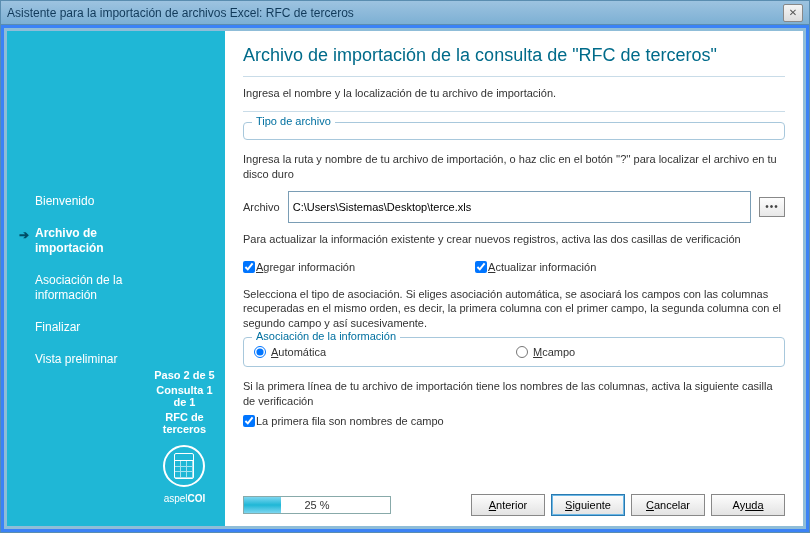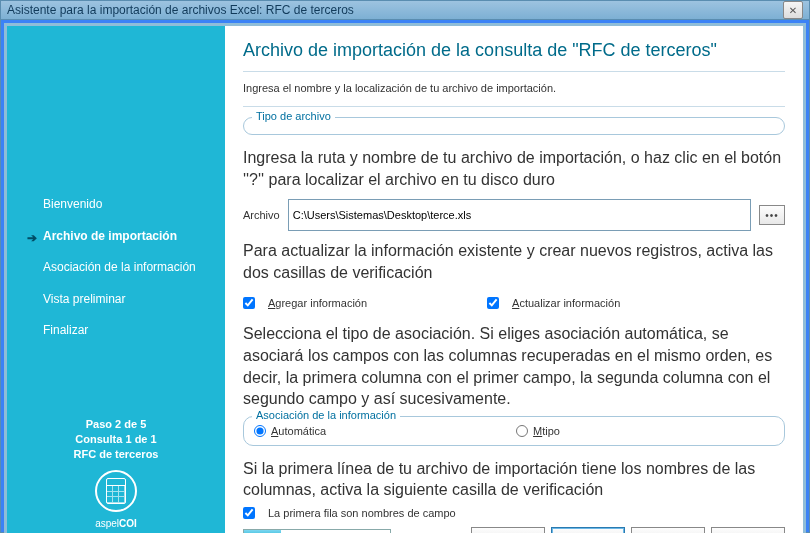--- a/index.html
+++ b/index.html
@@ -2,53 +2,53 @@
 <html><head>
 <meta charset="utf-8">
 <style>
 * { box-sizing: border-box; margin: 0; padding: 0; }
 body { font-family: Arial, sans-serif; font-size: 11px; background: #f0f0f0; }
 .window { width: 810px; height: 533px; border: 1px solid #5a8db0; background: #3b82f6; display: flex; flex-direction: column; }
 .titlebar { height: 24px; background: linear-gradient(to bottom, #9dc3e0 0%, #7db0d4 100%); display: flex; align-items: center; justify-content: space-between; padding: 0 6px; border-bottom: 1px solid #5a8db0; }
 .titlebar-text { color: #113a5a; font-size: 12px; }
 .close-btn { width: 20px; height: 18px; background: linear-gradient(to bottom, #f5f5f5, #ddd); border: 1px solid #888; border-radius: 2px; display: flex; align-items: center; justify-content: center; font-size: 10px; cursor: pointer; color: #555; }
 .body { flex: 1; display: flex; border: 3px solid #8fbdd8; margin: 3px; }
-.sidebar { width: 218px; background: #1fb7d6; color: #fff; padding: 16px; display: flex; flex-direction: column; }
+.sidebar { width: 218px; background: #1fb7d6; color: #fff; padding: 8px; display: flex; flex-direction: row; }
 .sidebar-nav { margin-top: 155px; padding-left: 20px; }
 .nav-item { display: flex; align-items: flex-start; margin-bottom: 16px; font-size: 12px; position: relative; }
 .nav-item.active { font-weight: bold; }
 .nav-arrow { position: absolute; left: -16px; top: 2px; font-size: 12px; color: #004d66; }
 .nav-label { line-height: 1.3; }
 .sidebar-footer { margin-top: auto; text-align: center; padding-bottom: 14px; }
 .sidebar-footer .step { font-weight: bold; margin-bottom: 3px; font-size: 11px; }
 .sidebar-footer .consult { font-weight: bold; margin-bottom: 3px; font-size: 11px; }
 .sidebar-footer .subject { font-weight: bold; margin-bottom: 10px; font-size: 11px; }
 .calc-icon { width: 42px; height: 42px; border: 2px solid #fff; border-radius: 50%; margin: 0 auto 6px; display: flex; align-items: center; justify-content: center; }
 .calc-inner { width: 20px; height: 26px; border: 1.5px solid #fff; border-radius: 2px; display: flex; flex-direction: column; }
 .calc-screen { height: 7px; border-bottom: 1.5px solid #fff; }
 .calc-keys { flex: 1; display: grid; grid-template-columns: repeat(3, 1fr); grid-template-rows: repeat(3, 1fr); }
 .calc-keys span { border-right: 0.5px solid rgba(255,255,255,0.6); border-bottom: 0.5px solid rgba(255,255,255,0.6); }
 .brand { font-size: 10px; }
 .brand b { font-weight: bold; }
 .main { flex: 1; background: #fff; padding: 14px 18px 10px 18px; display: flex; flex-direction: column; color: #333; }
 .main h1 { color: #006b8a; font-size: 18px; font-weight: normal; margin-bottom: 10px; }
 .divider { border: none; border-top: 1px solid #c9dce8; margin: 0 0 10px 0; }
 .instr { font-size: 11px; color: #333; margin-bottom: 12px; }
-.fieldset { border: 1px solid #a8c8dc; padding: 8px 10px; margin-bottom: 6px; border-radius: 10px; position: relative; }
+.fieldset { border: 1px solid #a8c8dc; padding: 8px 10px; margin-bottom: 6px; border-radius: 4px; position: relative; }
 .fieldset-legend { position: absolute; top: -8px; left: 8px; background: #fff; padding: 0 4px; color: #0070a0; font-size: 11px; }
 .radio-row { display: flex; gap: 30px; align-items: center; }
 .radio-item { display: flex; align-items: center; gap: 5px; font-size: 11px; }
 .radio-item input[type=radio] { width: 12px; height: 12px; }
 .row-label { display: flex; align-items: center; gap: 8px; margin: 3px 0; }
 .path-input { flex: 1; height: 32px; border: 1px solid #7a9db5; padding: 0 4px; font-size: 11px; background: #fff; }
 .browse-btn { width: 26px; height: 20px; border: 1px solid #888; background: linear-gradient(to bottom,#fdfdfd,#e8e8e8); font-size: 10px; cursor: pointer; letter-spacing: 1px; color: #444; }
 .check-row { display: flex; gap: 120px; margin: 8px 0; }
-.check-item { display: flex; align-items: center; gap: 13px; font-size: 11px; }
+.check-item { display: flex; align-items: center; gap: 1px; font-size: 11px; }
 .check-item input[type=checkbox] { width: 12px; height: 12px; }
-.para { font-size: 16px; margin: 6px 0; line-height: 1.35; }
+.para { font-size: 11px; margin: 6px 0; line-height: 1.35; }
 .bottom-bar { display: flex; align-items: center; gap: 6px; margin-top: auto; padding-top: 8px; }
 .progress { width: 148px; height: 18px; border: 1px solid #8aa; background: #fff; position: relative; }
 .progress-fill { height: 100%; background: linear-gradient(to bottom,#7dd6f0,#1fb7d6,#7dd6f0); }
 .progress-text { position: absolute; inset: 0; display: flex; align-items: center; justify-content: center; font-size: 11px; }
 .btn { height: 22px; min-width: 74px; border: 1px solid #888; background: linear-gradient(to bottom,#fdfdfd,#e3e3e3); font-size: 11px; cursor: pointer; padding: 0 8px; }
 .btn.default { border: 1px solid #2a7ab0; box-shadow: 0 0 0 1px #6bb7e6 inset; }
 .btn-spacer { flex: 1; }
 .u { text-decoration: underline; }
 </style>
 </head>
@@ -70,24 +70,24 @@
           <span class="nav-label">Bienvenido</span>
         </div>
         <div class="nav-item active">
           <span class="nav-arrow">➔</span>
           <span class="nav-label">Archivo de importación</span>
         </div>
         <div class="nav-item">
           <span class="nav-label" style="max-width:160px">Asociación de la información</span>
         </div>
         <div class="nav-item">
-          <span class="nav-label">Vista preliminar</span>
+          <span class="nav-label">Finalizar</span>
         </div>
         <div class="nav-item">
-          <span class="nav-label">Finalizar</span>
+          <span class="nav-label">Vista preliminar</span>
         </div>
       </div>
 
       <div class="sidebar-footer">
         <div class="step">Paso 2 de 5</div>
         <div class="consult">Consulta 1 de 1</div>
         <div class="subject">RFC de terceros</div>
         <div class="calc-icon">
           <div class="calc-inner">
             <div class="calc-screen"></div>
@@ -145,21 +145,21 @@
 
       <div class="fieldset">
         <span class="fieldset-legend">Asociación de la información</span>
         <div class="radio-row" style="gap:190px">
           <label class="radio-item">
             <input type="radio" name="assoc" checked="" style="">
             <span><span class="u">A</span><span>utomática</span></span>
           </label>
           <label class="radio-item">
             <input type="radio" name="assoc" style="">
-            <span><span class="u">M</span><span>tipo</span></span>
+            <span><span class="u">M</span><span>campo</span></span>
           </label>
         </div>
       </div>
 
       <div class="para">Si la primera línea de tu archivo de importación tiene los nombres de las columnas, activa la siguiente casilla de verificación</div>
 
       <label class="check-item">
         <input type="checkbox" checked="" style="">
         <span>La primera fila son nombres de campo</span>
       </label>

